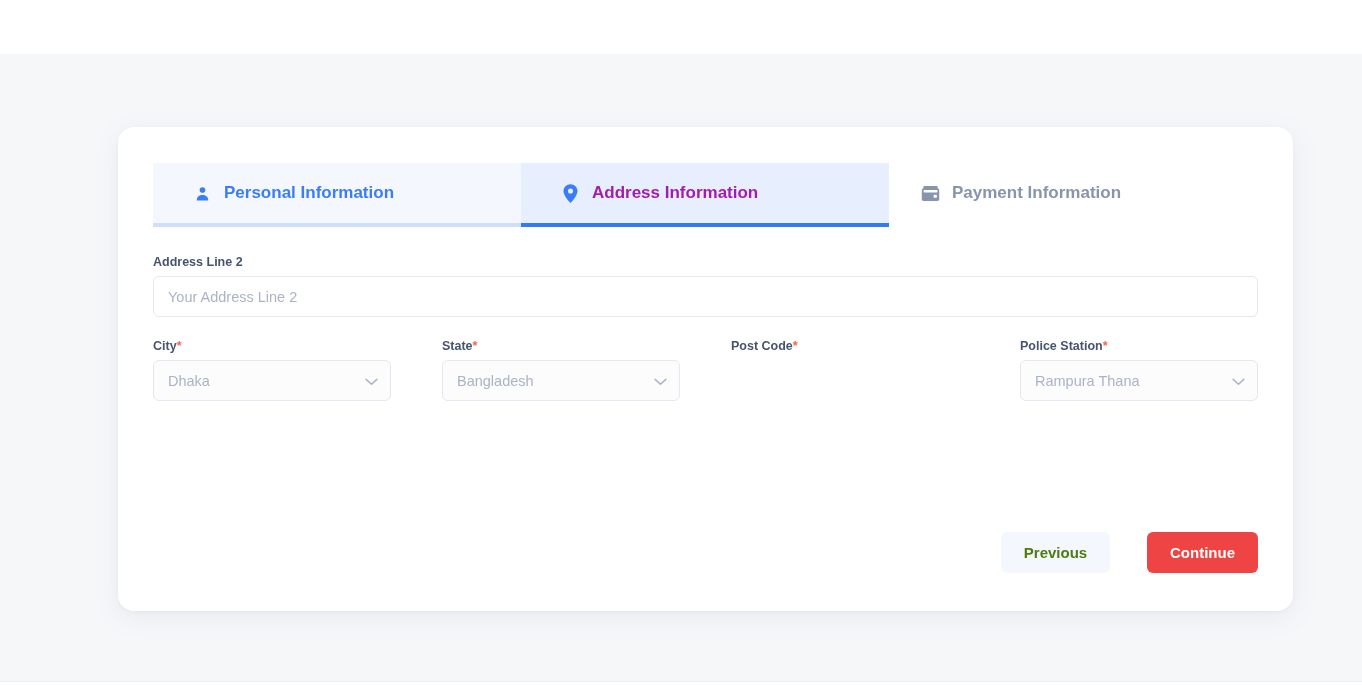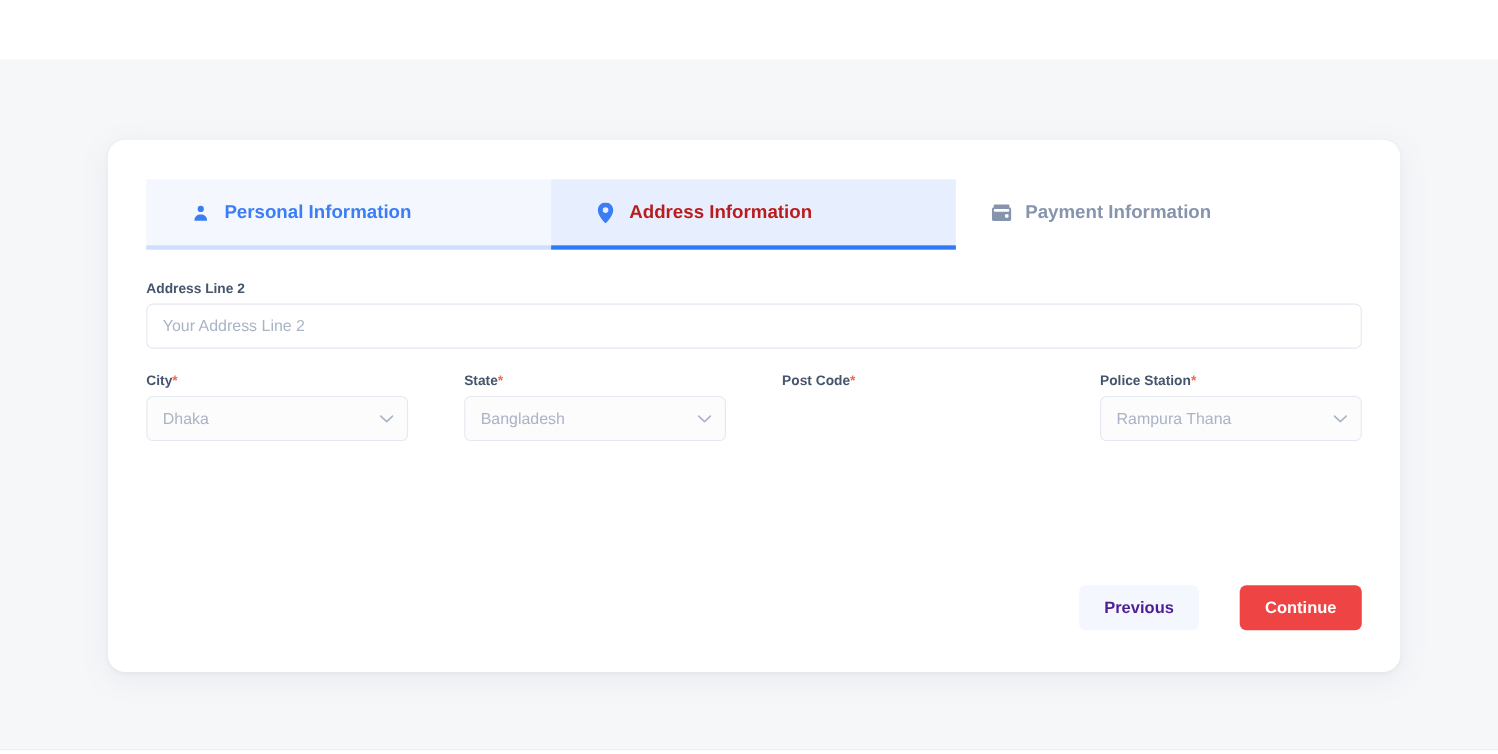--- a/index.html
+++ b/index.html
@@ -36,21 +36,21 @@
     position: absolute;
     left: 0; top: 681px;
     width: 1362px;
     height: 1px;
     background: #ebedf1;
   }
 
   
   .card {
     position: absolute;
-    left: 98px;
+    left: 118px;
     top: 127px;
     width: 1175px;
     height: 484px;
     background: #ffffff;
     border-radius: 16px;
     box-shadow: 0 6px 26px rgba(104,117,145,0.10),
                 0 1px 3px rgba(104,117,145,0.06);
   }
 
   
@@ -86,21 +86,21 @@
     position: absolute;
     left: 0; bottom: -4px;
     width: 100%;
     height: 4px;
     background: #cddffb;
   }
 
   .tab-address {
     width: 368px;
     background: #e7efff;
-    color: #b91c1c;
+    color: #a21caf;
   }
   .tab-address::after {
     content: "";
     position: absolute;
     left: 0; bottom: -4px;
     width: 100%;
     height: 4px;
     background: #2f7bf5;
   }
 
@@ -210,21 +210,21 @@
     border-radius: 6px;
     font-family: "Liberation Sans", sans-serif;
     font-size: 15px;
     font-weight: bold;
     cursor: pointer;
     height: 41px;
   }
 
   .btn-previous {
     background: #f4f7fe;
-    color: #4c1d95;
+    color: #4d7c0f;
     width: 109px;
     text-align: center;
   }
 
   .btn-continue {
     background: #ef4444;
     color: #ffffff;
     width: 111px;
   }
 </style>

